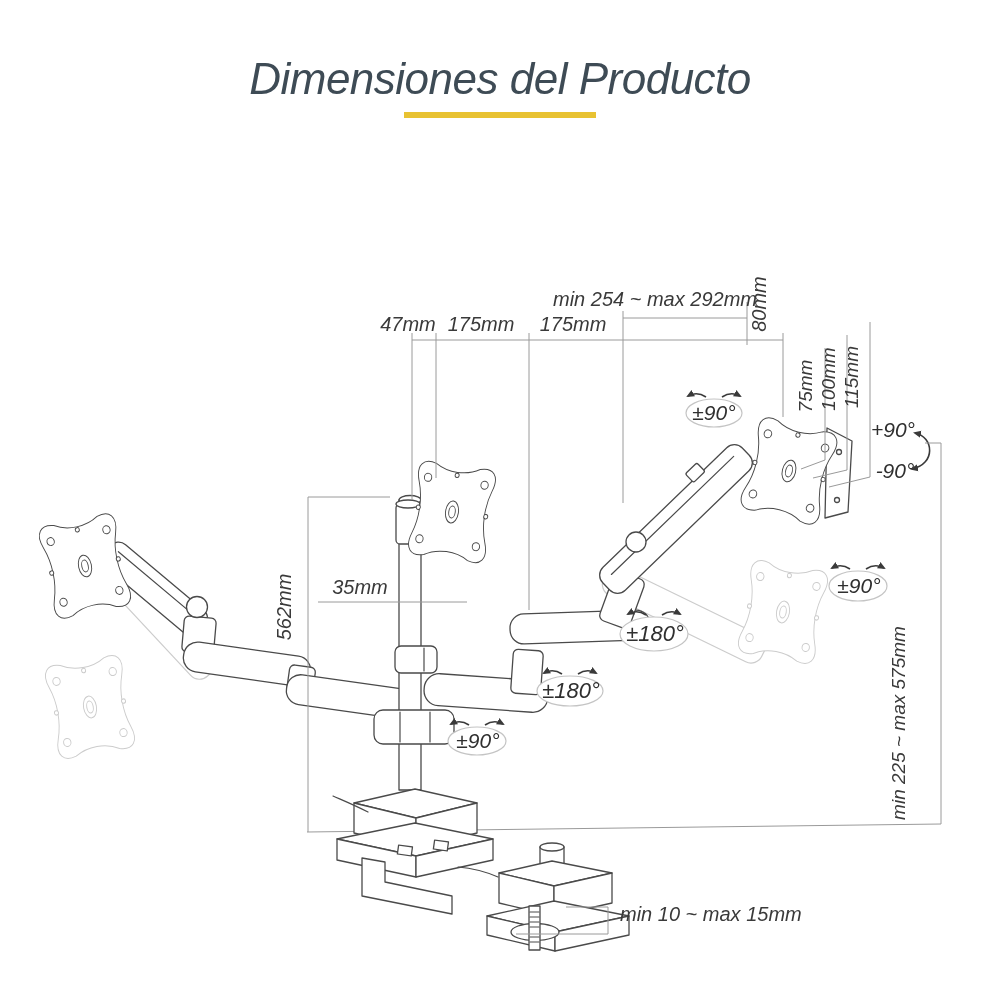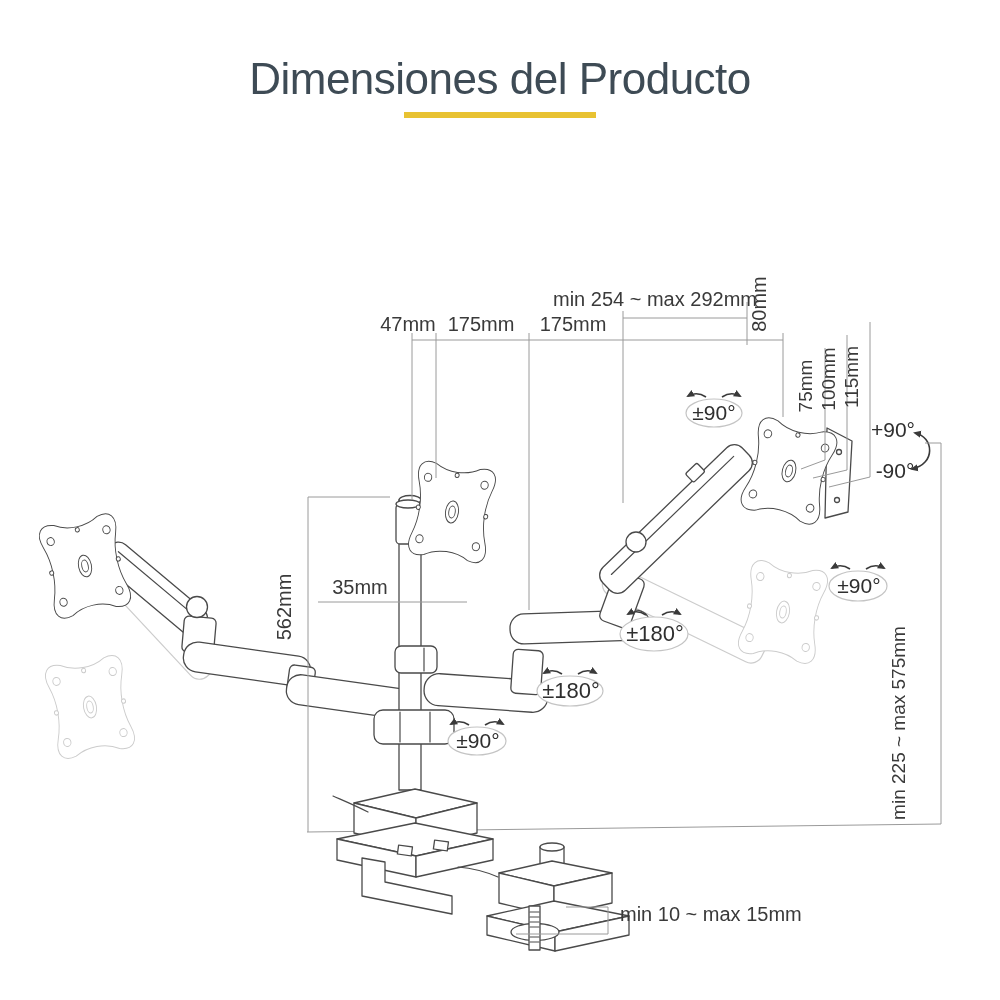--- a/index.html
+++ b/index.html
@@ -1,16 +1,16 @@
 <!DOCTYPE html>
 <html><head>
 <meta charset="utf-8">
 <style>
   html,body{margin:0;padding:0;background:#ffffff;width:1000px;height:1000px;overflow:hidden;}
-  .stage{position:relative;width:1000px;height:736px;font-family:"Liberation Sans",sans-serif;}
+  .stage{position:relative;width:1000px;height:736px;font-family:"Liberation Sans",sans-serif;font-style:italic;}
   svg{position:absolute;inset:0;}
   text{font-family:"Liberation Sans","DejaVu Sans",sans-serif;}
   .title{font-weight:300;letter-spacing:-0.5px;}
   .dim{fill:#3a3a3a;font-size:20px;}
   .dimsmall{fill:#3a3a3a;font-size:19px;}
   .ang{fill:#2f2f2f;font-size:21px;}
   .angbig{fill:#2f2f2f;font-size:22px;}
   .dimline{stroke:#9a9a9a;stroke-width:1;fill:none;}
   .ink{stroke:#4a4a4a;stroke-width:1.3;fill:#ffffff;stroke-linejoin:round;stroke-linecap:round;}
   .inkline{stroke:#4a4a4a;stroke-width:1.2;fill:none;stroke-linecap:round;}

